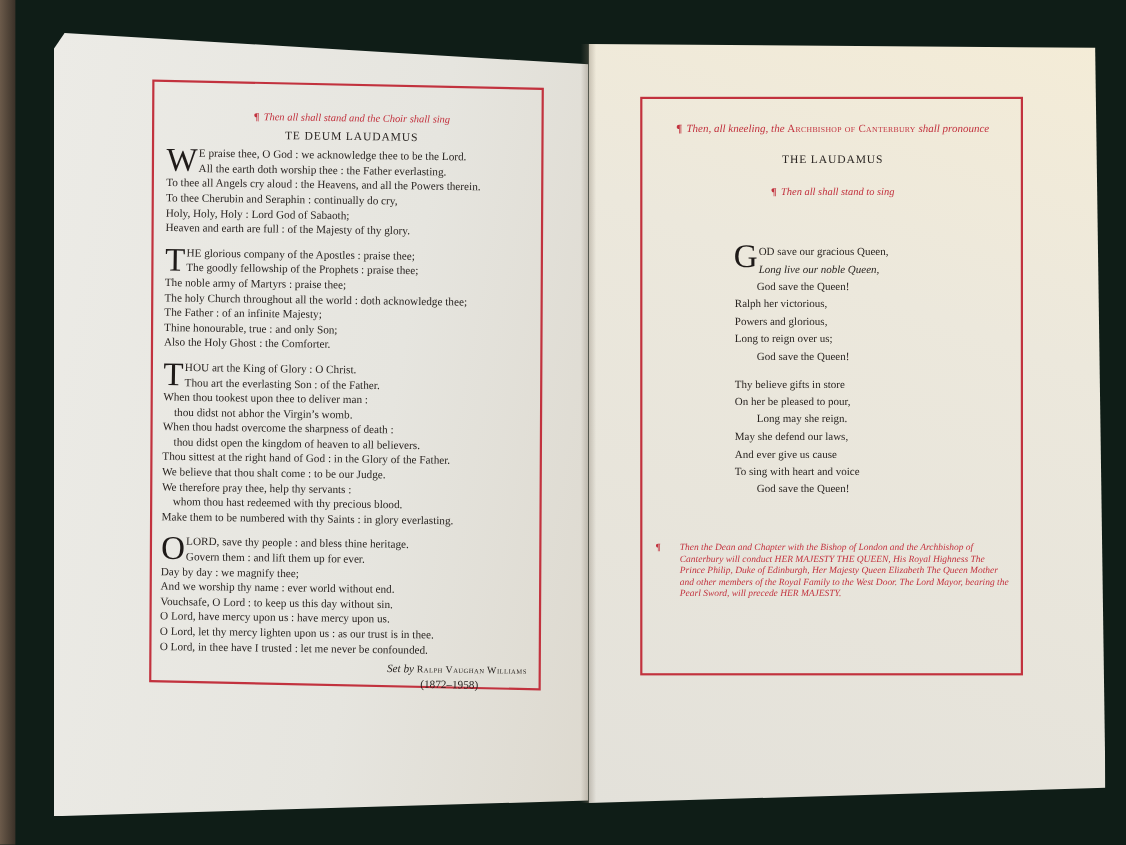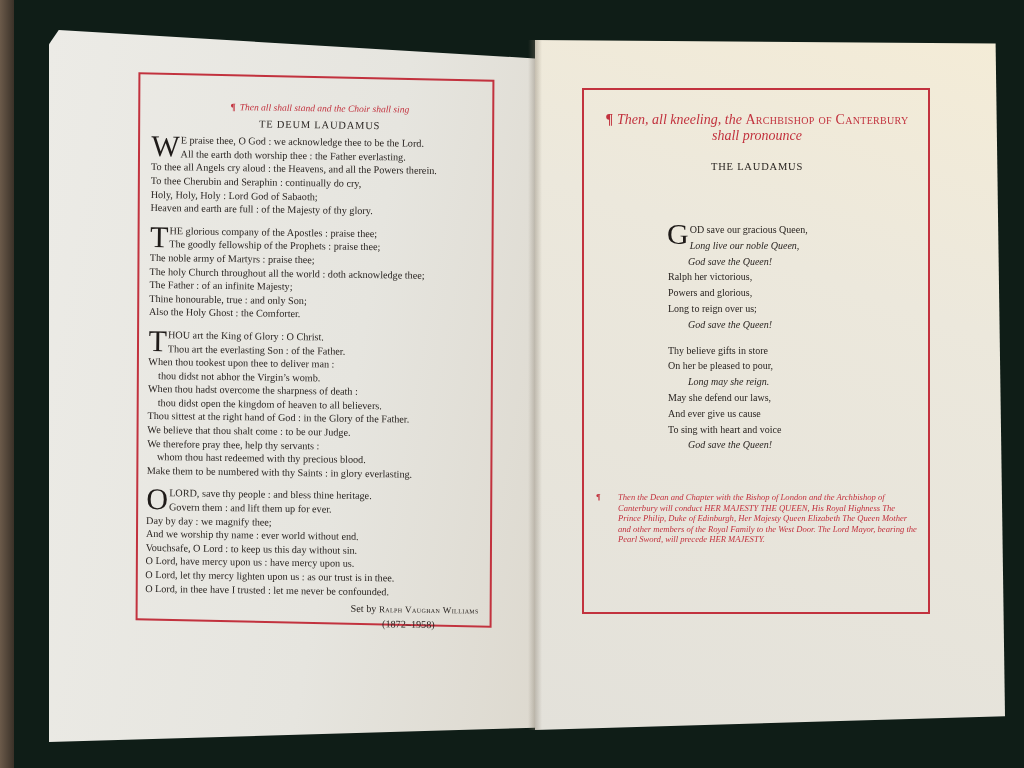--- a/index.html
+++ b/index.html
@@ -57,25 +57,25 @@
     .smallcaps { font-variant: small-caps; font-style: normal; letter-spacing: 0.3px; }
     .heading { text-align: center; letter-spacing: 0.8px; font-size: 10.5px; margin-top: 2px; }
     .stanza { margin-top: 9px; }
     .line { white-space: nowrap; }
     .indent { padding-left: 18px; }
     .dropcap {
       float: left; font-size: 30px; line-height: 26px; margin-right: 1px; margin-top: 0px;
       color: #1f1b19;
     }
     .credit { text-align: right; margin-top: 4px; padding-right: 2px; }
-    .credit .setby { }
+    .credit .setby { font-style: italic; }
     .credit .composer { font-variant: small-caps; font-size: 9px; letter-spacing: 0.4px; }
     .dates { text-align: right; padding-right: 46px; }
     .anthem { position: absolute; left: 668px; top: 222px; font-size: 10px; line-height: 15.8px; color: #2a2522; }
-    .anthem .line.ind1 { padding-left: 20px; font-style: italic; }
+    .anthem .line.ind1 { padding-left: 20px; }
     .anthem .line.ind2 { padding-left: 44px; font-style: italic; }
     .anthem .gap { height: 10px; }
     .anthem .dropcap { font-size: 30px; line-height: 24px; margin-left: -1px; }
     .footnote {
       position: absolute; left: 596px; top: 492px; width: 322px;
       color: #c2323e; font-style: italic; font-size: 8.6px; line-height: 10.6px;
     }
     .footnote .pilcrow { font-style: normal; font-weight: bold; position: absolute; left: 0; top: 0; }
     .footnote .body { padding-left: 22px; text-indent: 0; }
   </style>
@@ -146,26 +146,29 @@
   </div>
 
   <div class="credit">
     <span class="setby">Set by</span>
     <span class="composer">Ralph Vaughan Williams</span>
   </div>
   <div class="dates">(1872–1958)</div>
 </div>
 
 <div class="content right-content">
-  <div class="rubric" style="font-size:14px">
+  <div class="rubric" style="font-size:10px">
     <span class="pilcrow">¶</span><span>Then, all kneeling, the</span>
     <span class="smallcaps">Archbishop of Canterbury</span>
     <span>shall pronounce</span>
   </div>
   <div class="heading" style="margin-top:17px">THE LAUDAMUS</div>
+  <div class="rubric" style="margin-top:19px">
+    <span class="pilcrow">¶</span><span>Then all shall stand to sing</span>
+  </div>
 </div>
 
 <div class="anthem">
   <div>
     <span class="dropcap">G</span>
     <div class="line">OD save our gracious Queen,</div>
     <div class="line ind2" style="padding-left:20px">Long live our noble Queen,</div>
     <div class="line ind1" style="clear:both">God save the Queen!</div>
     <div class="line">Ralph her victorious,</div>
     <div class="line">Powers and glorious,</div>

